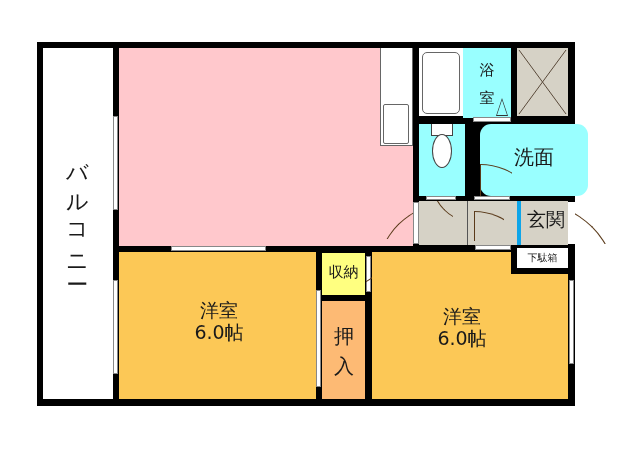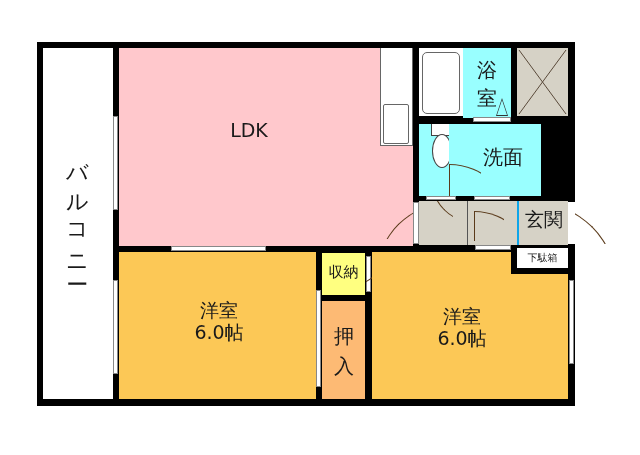--- a/index.html
+++ b/index.html
@@ -17,63 +17,62 @@
 <div class="abs" style="left:0;top:0;width:640px;height:455px;">
 
   <div class="abs wall" style="left:37px;top:42px;width:538px;height:364px;"></div>
 
   <div class="abs" style="left:43px;top:48px;width:70px;height:351px;background:#fff;">
     <div class="lbl vtext" style="left:22px;top:100px;font-size:22px;">バルコニー</div>
   </div>
 
   <div class="abs" style="left:119px;top:48px;width:294px;height:198px;background:#ffc8cc;">
     <div class="lbl" style="left:70px;top:72px;width:120px;font-size:19px;">
-      <div>LDK</div>
     </div>
 
     <div class="abs" style="left:261px;top:0;width:33px;height:98px;background:#fff;border:1px solid #666;border-top:none;"></div>
     <div class="abs" style="left:264px;top:56px;width:26px;height:40px;border:1px solid #666;border-radius:2px;background:#fff;"></div>
   </div>
 
   <div class="win" style="left:113px;top:116px;width:5px;height:94px;"></div>
 
   <div class="abs" style="left:419px;top:48px;width:44px;height:68px;background:#fff;">
     <div class="abs" style="left:3px;top:4px;width:38px;height:62px;border:1px solid #666;border-radius:5px;"></div>
   </div>
   <div class="abs" style="left:463px;top:48px;width:48px;height:70px;background:#99ffff;">
-    <div class="lbl" style="left:10px;top:8px;width:28px;font-size:20px;line-height:28px;word-break:break-all;">浴室</div>
+    <div class="lbl" style="left:10px;top:8px;width:28px;font-size:15px;line-height:28px;word-break:break-all;">浴室</div>
     <div class="abs" style="left:33px;top:50px;width:0;height:0;border-left:6px solid transparent;border-right:6px solid transparent;border-bottom:18px solid #333;"></div>
     <div class="abs" style="left:34px;top:52px;width:0;height:0;border-left:5px solid transparent;border-right:5px solid transparent;border-bottom:15px solid #99ffff;"></div>
   </div>
   <div class="abs" style="left:517px;top:48px;width:51px;height:68px;background:#d6d2c6;">
     <svg width="51" height="68">
         <line x1="2" y1="2" x2="49" y2="66" stroke="#5a4a3a" stroke-width="1"></line>
         <line x1="49" y1="2" x2="2" y2="66" stroke="#5a4a3a" stroke-width="1"></line>
       </svg>
   </div>
 
   <div class="abs" style="left:419px;top:124px;width:46px;height:72px;background:#99ffff;">
     <div class="abs" style="left:12px;top:0;width:22px;height:12px;background:#fff;border:1px solid #444;border-top:none;"></div>
     <div class="abs" style="left:13px;top:10px;width:20px;height:34px;background:#fff;border:1px solid #444;border-radius:50%;"></div>
   </div>
   <div class="win" style="left:426px;top:196px;width:30px;height:4px;"></div>
 
-  <div class="abs" style="left:449px;top:124px;width:92px;height:72px;background:#99ffff;">
+  <div class="abs" style="left:480px;top:124px;width:108px;height:72px;background:#99ffff;border-radius:11px;">
     <div class="lbl" style="left:24px;top:22px;width:60px;font-size:20px;">洗面</div>
     <div class="door-arc" style="left:0;top:40px;width:64px;height:64px;border-radius:0 100% 0 0;border-left:1.5px solid #5a3a1a;border-bottom:none;clip-path:inset(0 50% 50% 0);"></div>
   </div>
   <div class="win" style="left:473px;top:117px;width:38px;height:5px;"></div>
   <div class="win" style="left:474px;top:196px;width:36px;height:4px;"></div>
 
   <div class="abs" style="left:419px;top:201px;width:98px;height:44px;background:#d6d2c6;">
     <div class="door-arc" style="left:12px;top:-22px;width:44px;height:44px;border-radius:0 0 0 100%;border-right:none;border-top:none;clip-path:inset(50% 50% 0 0);"></div>
     <div class="abs" style="left:48px;top:0;width:1px;height:44px;background:#555;"></div>
     <div class="door-arc" style="left:55px;top:10px;width:60px;height:60px;border-radius:0 100% 0 0;border-bottom:none;clip-path:inset(0 50% 50% 0);"></div>
   </div>
-  <div class="abs" style="left:517px;top:201px;width:51px;height:44px;background:#d6d2c6;border-left:2px solid #0ea5e9;text-decoration:underline;">
+  <div class="abs" style="left:517px;top:201px;width:51px;height:44px;background:#d6d2c6;border-left:4px solid #0ea5e9;text-decoration:underline;">
     <div class="lbl" style="left:0;top:8px;width:50px;font-size:19px;">玄関</div>
   </div>
 
   <div class="win" style="left:568px;top:202px;width:7px;height:42px;border:none;background:#fff;"></div>
   <div class="door-arc" style="left:575px;top:202px;width:84px;height:84px;border-radius:100% 0 0 0;clip-path:inset(0 50% 50% 0);border-right:none;border-bottom:none;transform:scaleX(-1) translateX(42px);"></div>
 
   <div class="win" style="left:413px;top:202px;width:6px;height:42px;"></div>
   <div class="door-arc" style="left:377px;top:203px;width:72px;height:72px;border-radius:100% 0 0 0;border-right:none;border-bottom:none;clip-path:inset(0 50% 50% 0);"></div>
 
   <div class="abs" style="left:517px;top:248px;width:51px;height:20px;background:#fff;">

